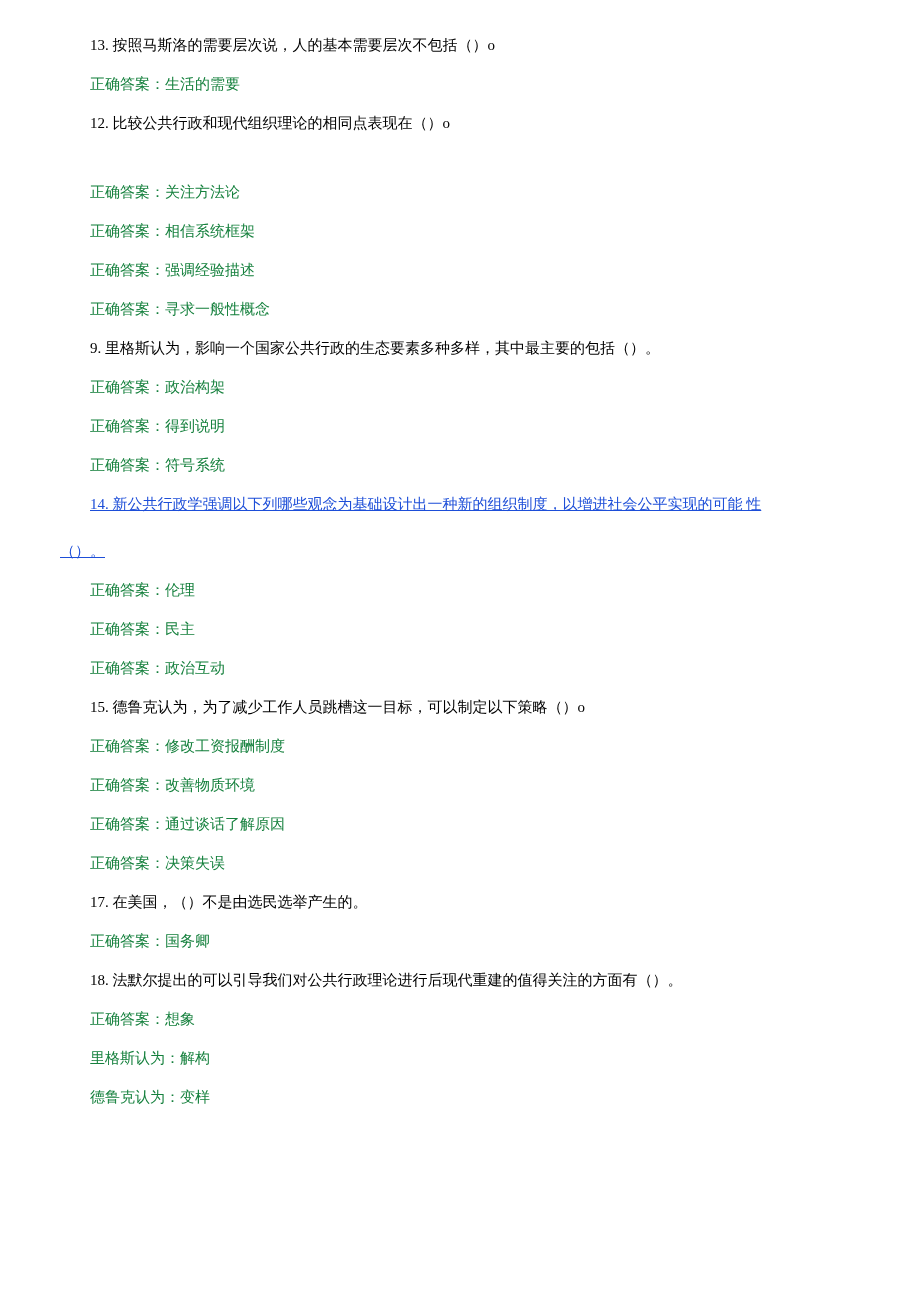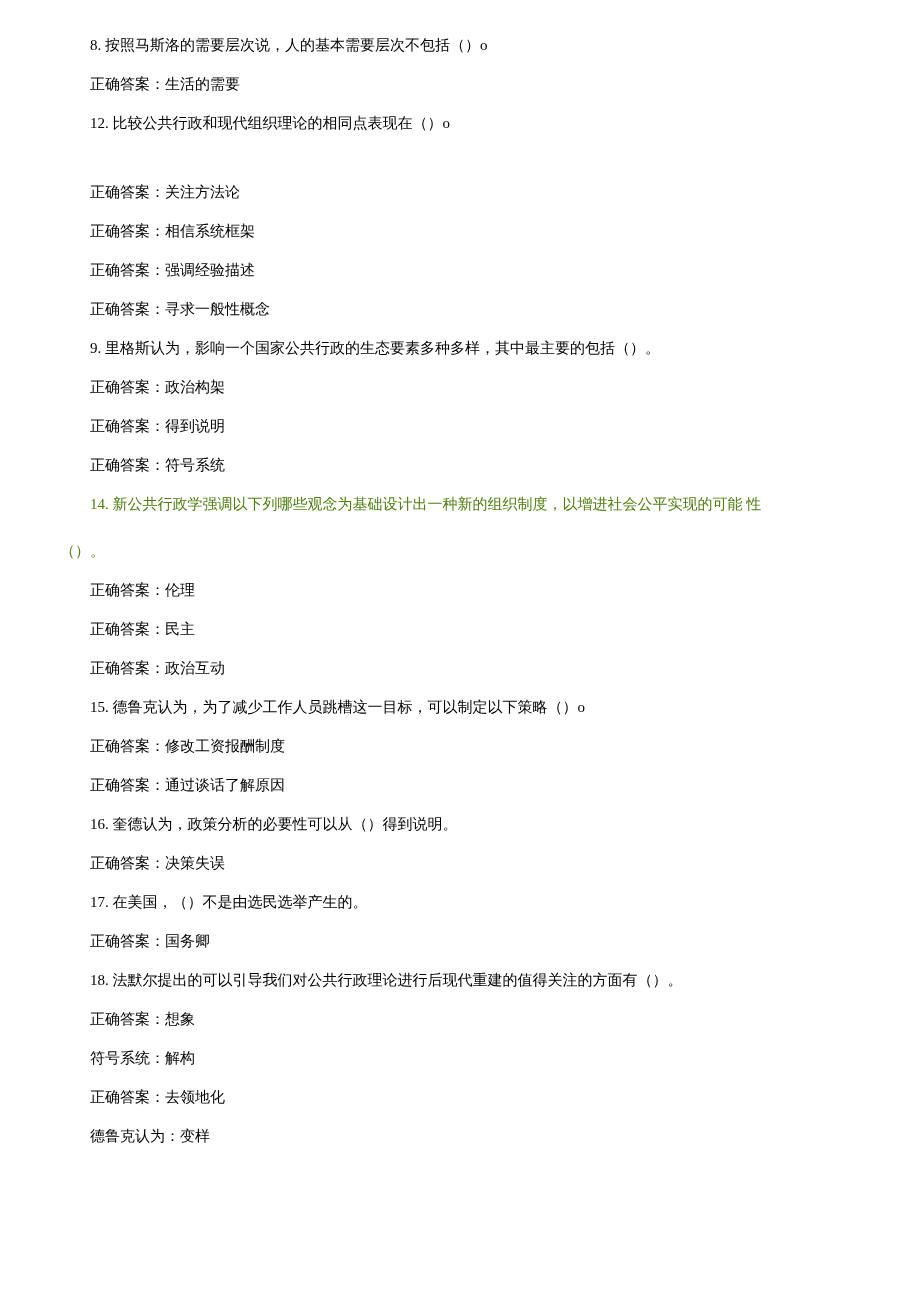--- a/index.html
+++ b/index.html
@@ -11,69 +11,69 @@
       color: #000;
       background: #fff;
       width: 820px;
     }
     .question {
       color: #000;
       margin: 12px 0;
       text-indent: 2em;
     }
     .question-multiline {
-      color: #4d7c0f;
+      color: #1d4ed8;
       margin: 12px 0;
+      text-decoration: underline;
     }
     .question-multiline .line1 {
       text-indent: 2em;
       display: block;
     }
     .question-multiline .line2 {
       text-indent: 0;
       display: block;
       margin-top: 20px;
     }
     .answer {
-      color: #000000;
+      color: #15803d;
       margin: 12px 0;
       text-indent: 2em;
     }
     .spacer {
       height: 18px;
     }
   </style>
 </head>
 <body>
 
 <div id="content">
-    <div class="question">8. 按照马斯洛的需要层次说，人的基本需要层次不包括（）o</div>
+    <div class="question">13. 按照马斯洛的需要层次说，人的基本需要层次不包括（）o</div>
     <div class="answer">正确答案：生活的需要</div>
     <div class="question">12. 比较公共行政和现代组织理论的相同点表现在（）o</div>
     <div class="spacer"></div>
     <div class="answer">正确答案：关注方法论</div>
     <div class="answer">正确答案：相信系统框架</div>
     <div class="answer">正确答案：强调经验描述</div>
     <div class="answer">正确答案：寻求一般性概念</div>
     <div class="question">9.  里格斯认为，影响一个国家公共行政的生态要素多种多样，其中最主要的包括（）。</div>
     <div class="answer">正确答案：政治构架</div>
     <div class="answer">正确答案：得到说明</div>
     <div class="answer">正确答案：符号系统</div>
     <div class="question-multiline">
       <span class="line1">14.  新公共行政学强调以下列哪些观念为基础设计出一种新的组织制度，以增进社会公平实现的可能  性</span>
       <span class="line2">（）。</span>
     </div>
     <div class="answer">正确答案：伦理</div>
     <div class="answer">正确答案：民主</div>
     <div class="answer">正确答案：政治互动</div>
     <div class="question">15.  德鲁克认为，为了减少工作人员跳槽这一目标，可以制定以下策略（）o</div>
     <div class="answer">正确答案：修改工资报酬制度</div>
+    <div class="answer">正确答案：改善物质环境</div>
     <div class="answer">正确答案：通过谈话了解原因</div>
-    <div class="question">16.  奎德认为，政策分析的必要性可以从（）得到说明。</div>
     <div class="answer">正确答案：决策失误</div>
     <div class="question">17.  在美国，（）不是由选民选举产生的。</div>
     <div class="answer">正确答案：国务卿</div>
     <div class="question">18.  法默尔提出的可以引导我们对公共行政理论进行后现代重建的值得关注的方面有（）。</div>
     <div class="answer">正确答案：想象</div>
-    <div class="answer">符号系统：解构</div>
-    <div class="answer">正确答案：去领地化</div>
+    <div class="answer">里格斯认为：解构</div>
     <div class="answer">德鲁克认为：变样</div>
   </div>
 
 </body></html>

